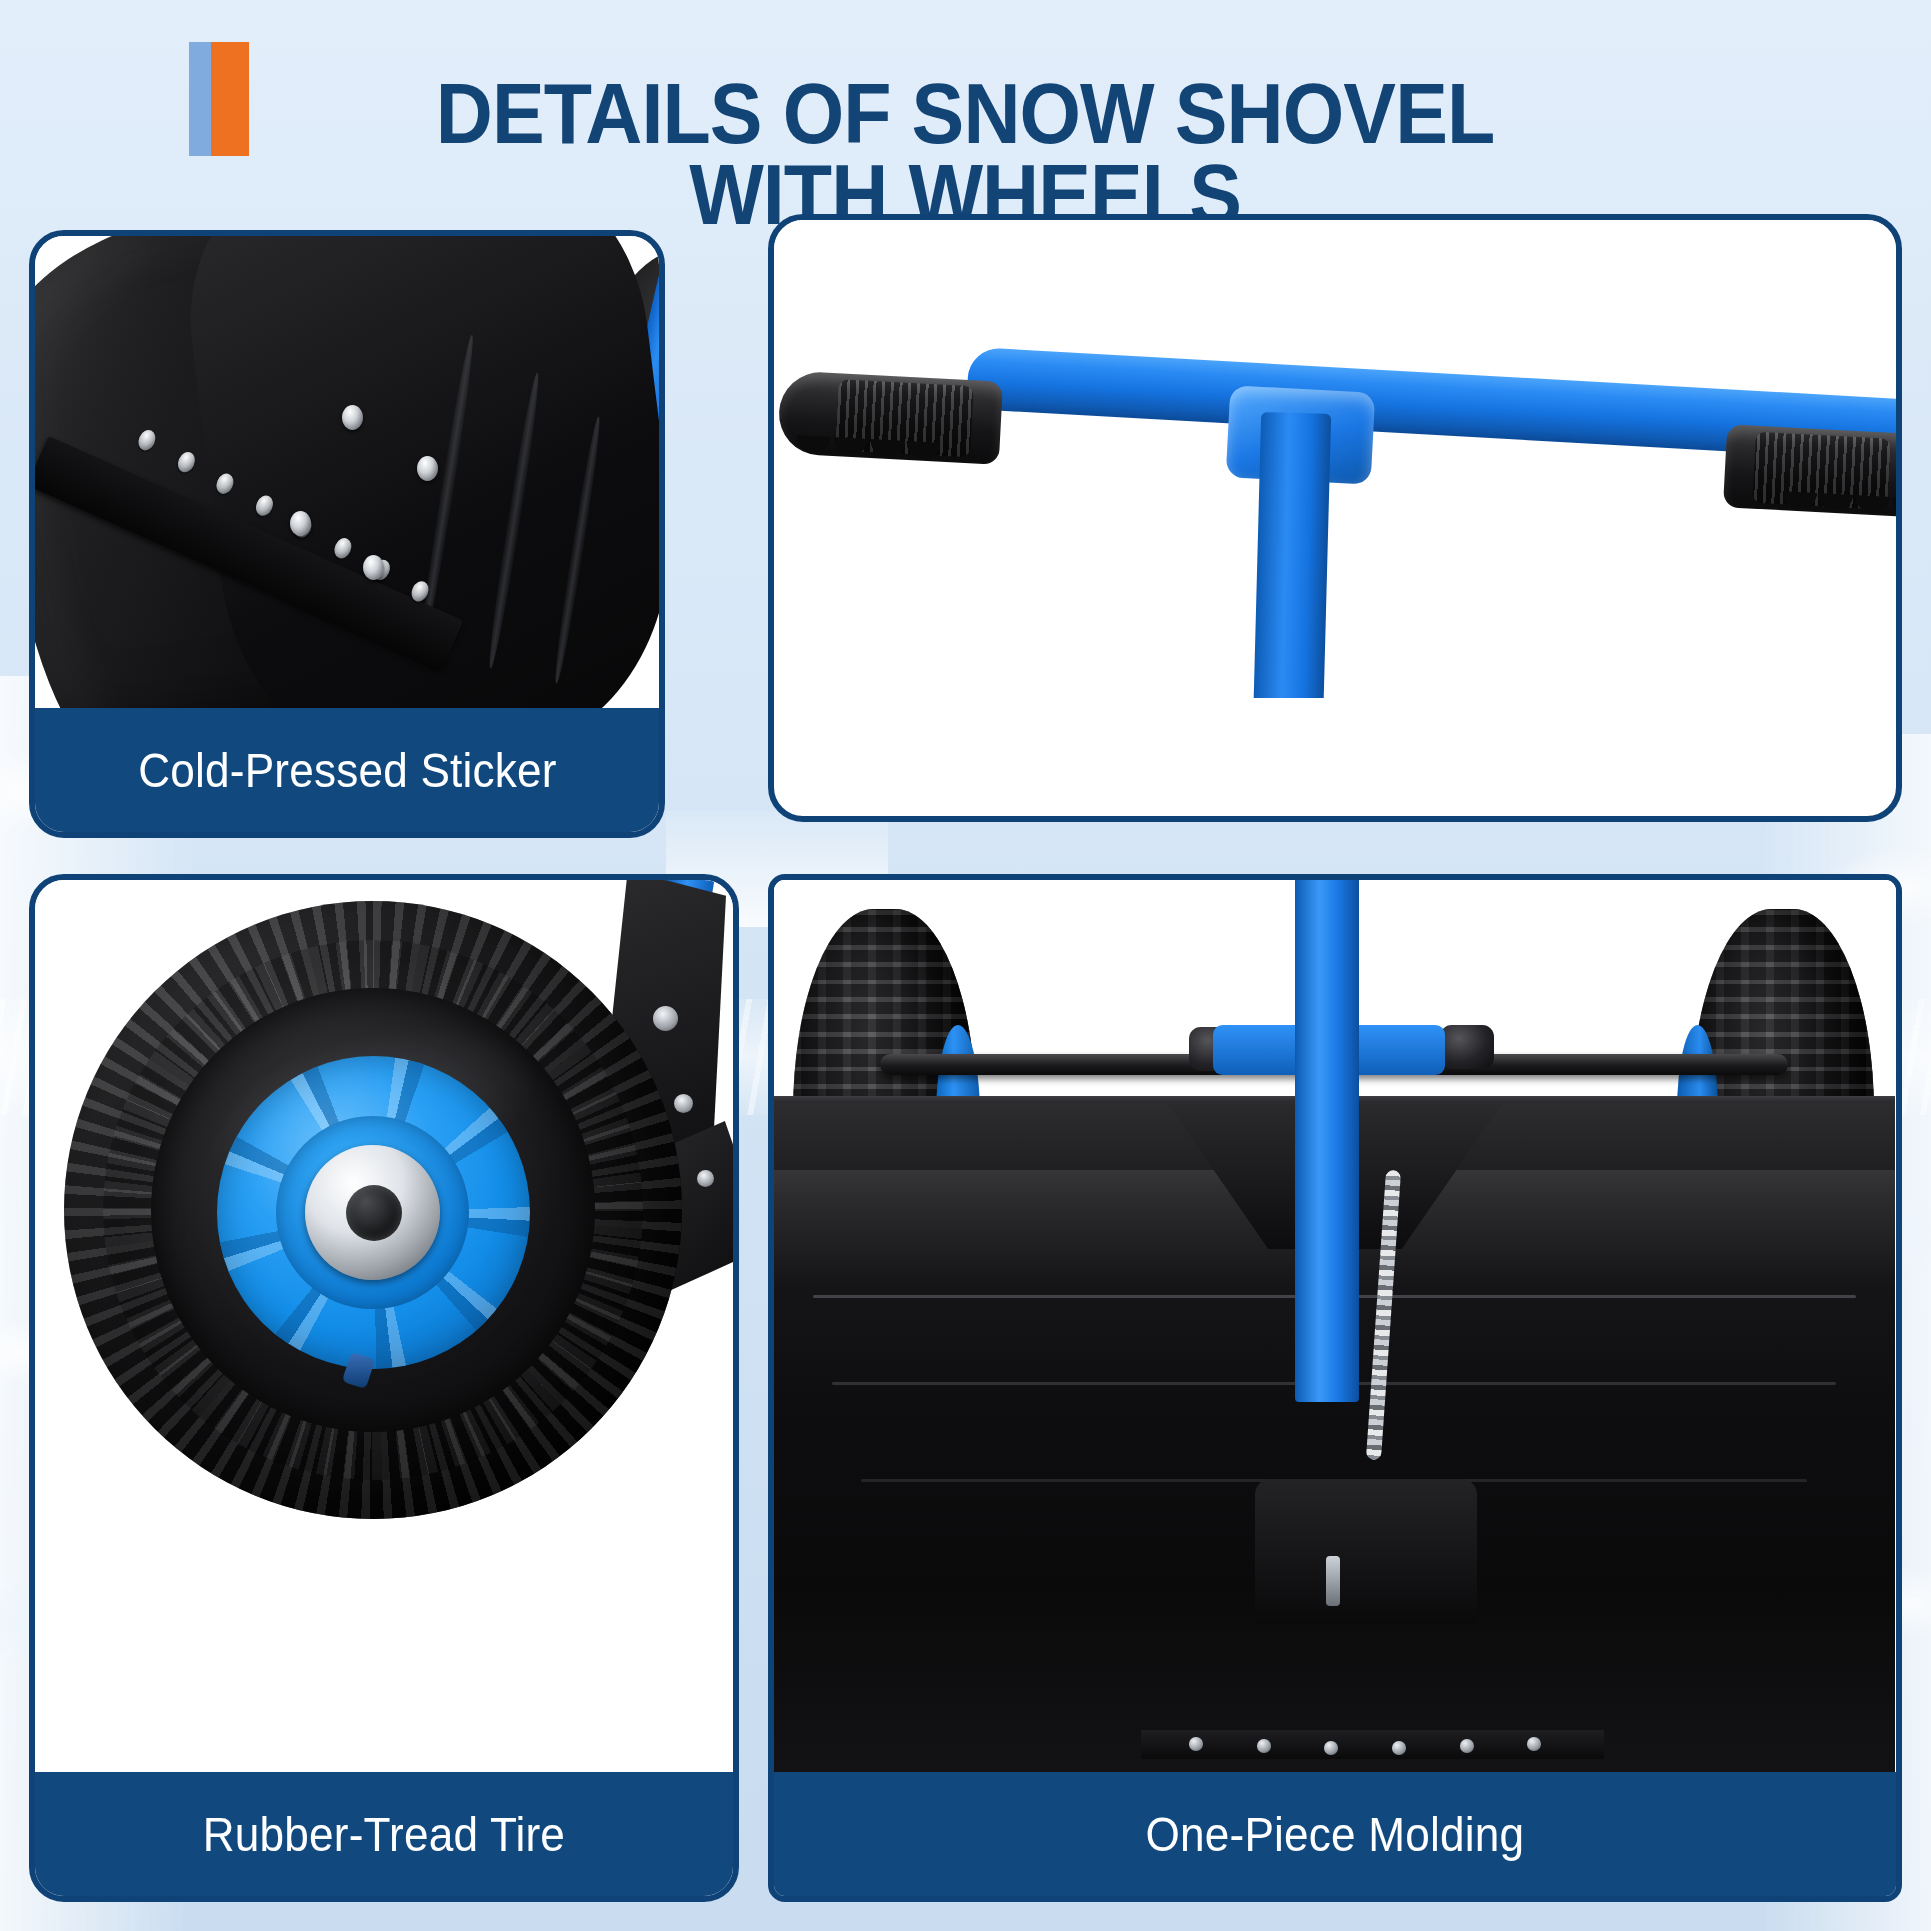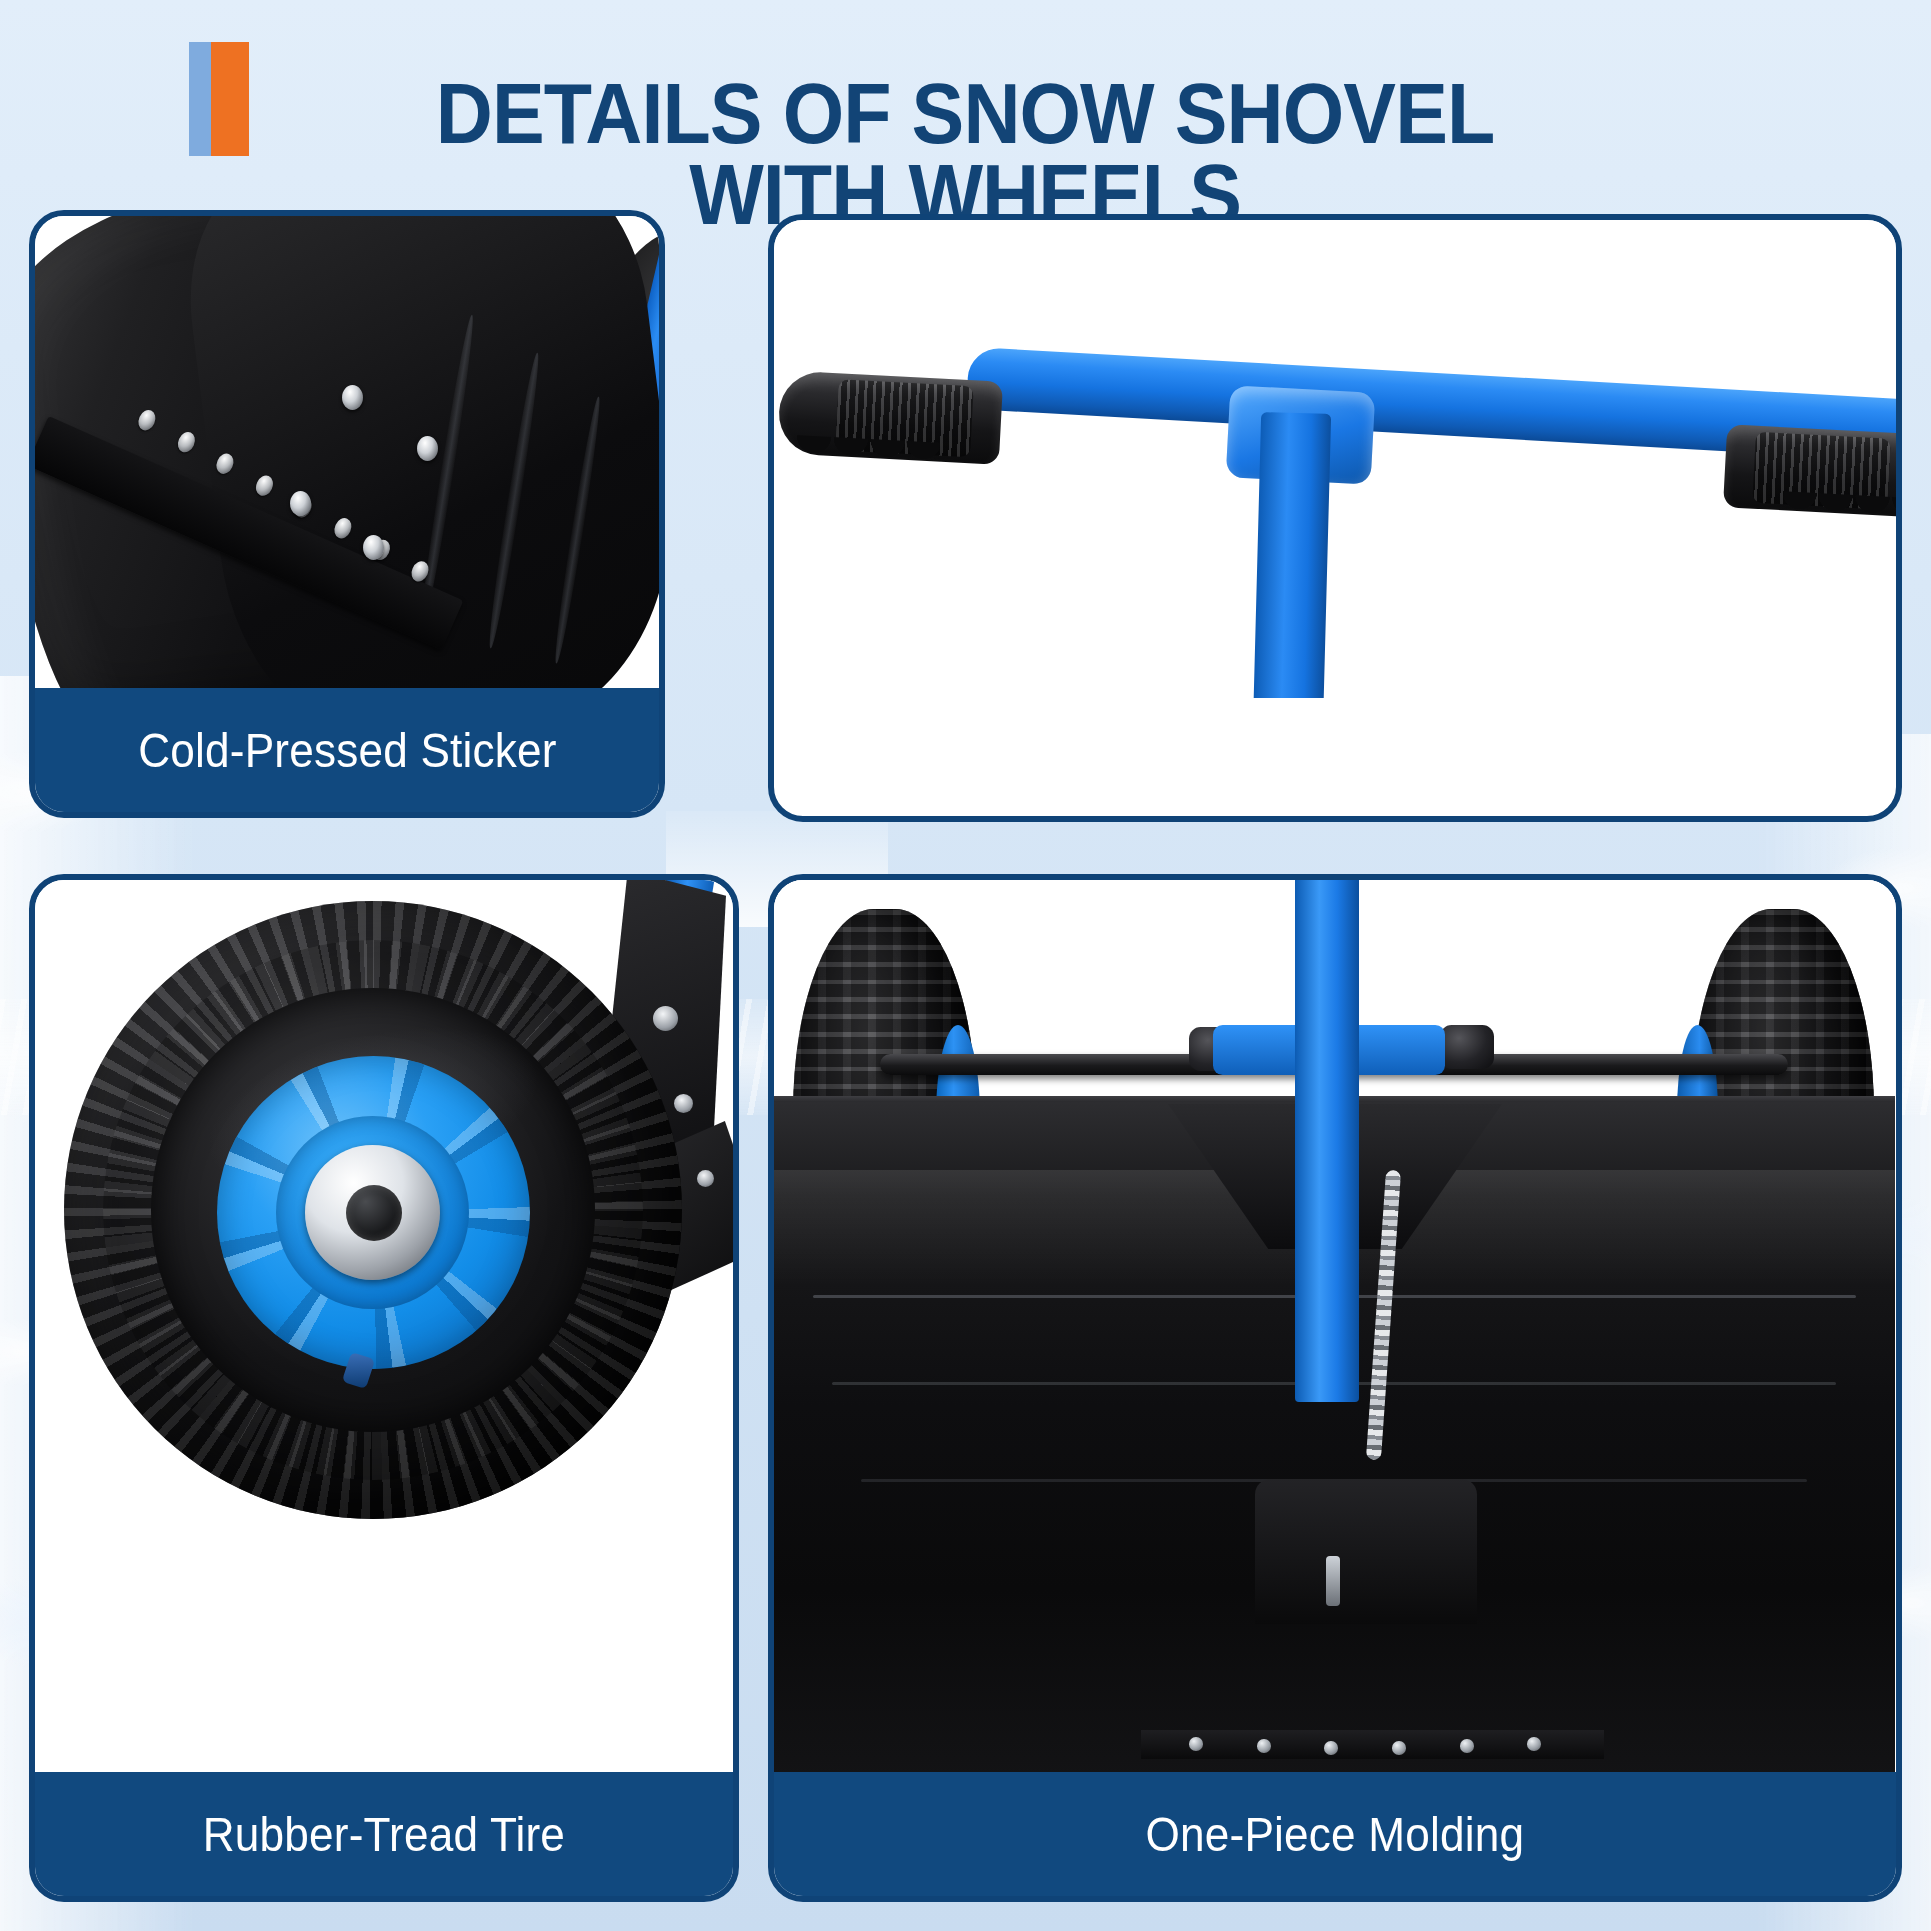--- a/index.html
+++ b/index.html
@@ -57,24 +57,24 @@
   
   .card{position:absolute;border:6.8px solid #0f4377;border-radius:35px;
         overflow:hidden;background:#fff;box-sizing:border-box;}
   .photo{position:absolute;left:0;right:0;top:0;background:#fff;overflow:hidden;}
   .cap{position:absolute;left:0;right:0;bottom:0;background:#11497f;
        display:flex;align-items:center;justify-content:center;}
   .cap span{color:#fff;font-size:48px;font-weight:400;
             font-family:"Liberation Sans", sans-serif;
             letter-spacing:0.2px;transform:scaleX(.92);white-space:nowrap;}
 
-  #card-1{left:29px;  top:210px;  width:636px; height:608px;}
+  #card-1{left:29px;  top:230px;  width:636px; height:608px;}
   #card-2{left:768px; top:214px;  width:1134px;height:608px;}
   #card-3{left:29px;  top:874px;  width:710px; height:1028px;}
-  #card-4{left:768px; top:874px;  width:1134px;height:1028px;}
+  #card-4{left:768px; top:874px;  width:1134px;height:1028px;border-radius:17px;}
 
   #card-1 .photo{height:478px;} #card-1 .cap{height:124px;}
   #card-2 .photo{height:478px;} #card-2 .cap{height:124px;}
   #card-3 .photo{height:893px;} #card-3 .cap{height:124px;}
   #card-4 .photo{height:893px;} #card-4 .cap{height:124px;}
 
   
   .p1-blade{position:absolute;left:-29px;top:-39px;width:637px;height:541px;
     background:
       linear-gradient(120deg,#3a3a3c 0%,#202022 22%,#121214 48%,#0a0a0b 75%,#151517 100%);

